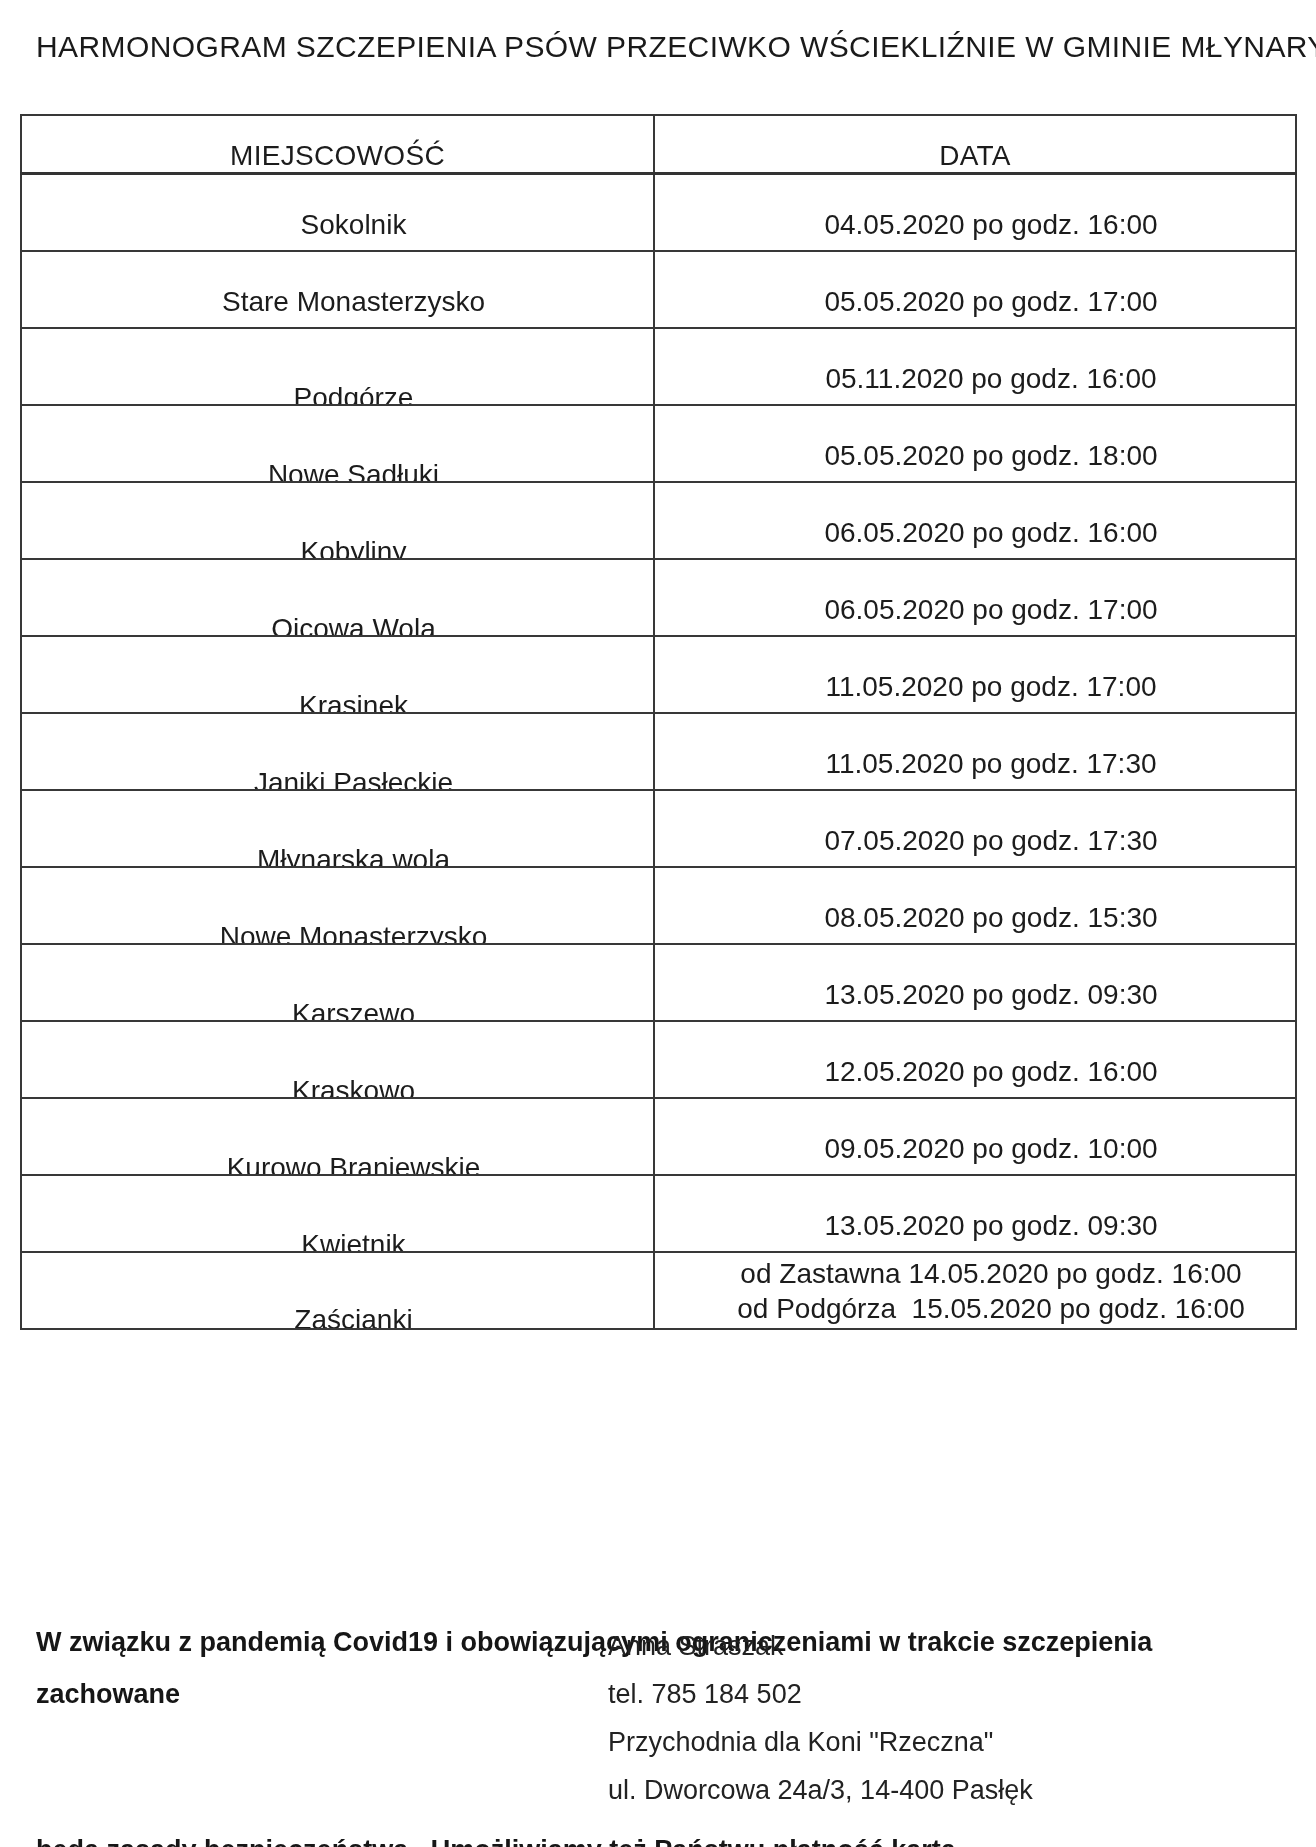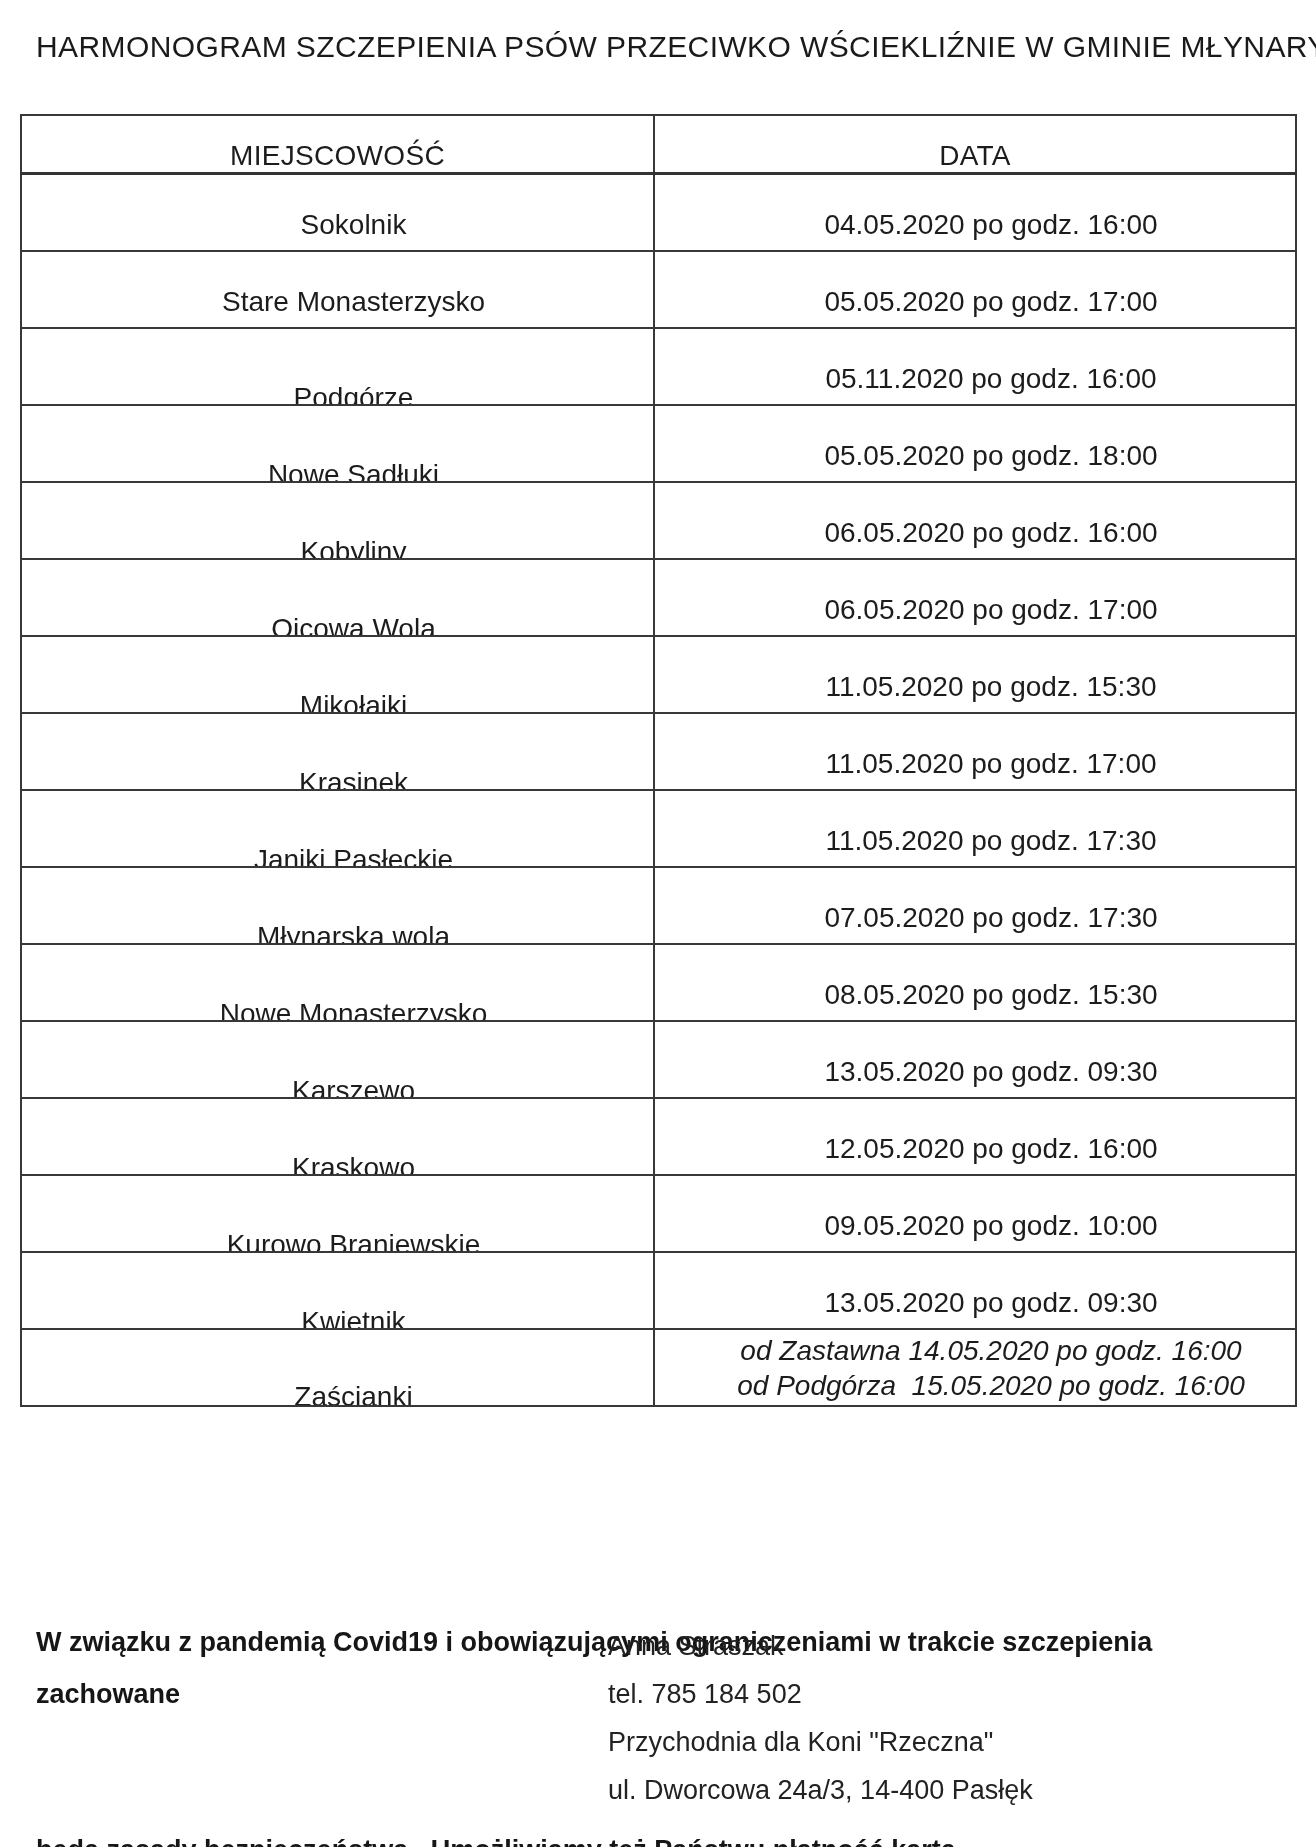--- a/index.html
+++ b/index.html
@@ -52,21 +52,21 @@
   }
   .schedule tbody td { height: 75px; padding-left: 32px; }
   .txt { display: inline-block; margin-top: 24px; }
 
   
   tr.staggered td.cell-place .txt { transform: translateY(19px); }
 
   
   tr.row-multi td.cell-place .txt { transform: translateY(17px); }
   tr.row-multi td.cell-date { line-height: 35px; }
-  tr.row-multi td.cell-date .dline { white-space: pre-wrap; font-style: italic; }
+  tr.row-multi td.cell-date .dline { white-space: pre-wrap; }
 
   
   .notice {
     position: absolute;
     left: 36px;
     top: 1512px;
     width: 1254px;
     font-size: 27px;
     font-weight: bold;
     line-height: 52px;
@@ -121,24 +121,20 @@
       </tr>
       <tr class="staggered">
         <td class="cell-place"><span class="txt">Kobyliny</span></td>
         <td class="cell-date"><span class="txt">06.05.2020 po godz. 16:00</span></td>
       </tr>
       <tr class="staggered">
         <td class="cell-place"><span class="txt">Ojcowa Wola</span></td>
         <td class="cell-date"><span class="txt">06.05.2020 po godz. 17:00</span></td>
       </tr>
       <tr class="staggered">
-        <td class="cell-place"><span class="txt">Mikołajki</span></td>
-        <td class="cell-date"><span class="txt">11.05.2020 po godz. 15:30</span></td>
-      </tr>
-      <tr class="staggered">
         <td class="cell-place"><span class="txt">Krasinek</span></td>
         <td class="cell-date"><span class="txt">11.05.2020 po godz. 17:00</span></td>
       </tr>
       <tr class="staggered">
         <td class="cell-place"><span class="txt">Janiki Pasłęckie</span></td>
         <td class="cell-date"><span class="txt">11.05.2020 po godz. 17:30</span></td>
       </tr>
       <tr class="staggered">
         <td class="cell-place"><span class="txt">Młynarska wola</span></td>
         <td class="cell-date"><span class="txt">07.05.2020 po godz. 17:30</span></td>

